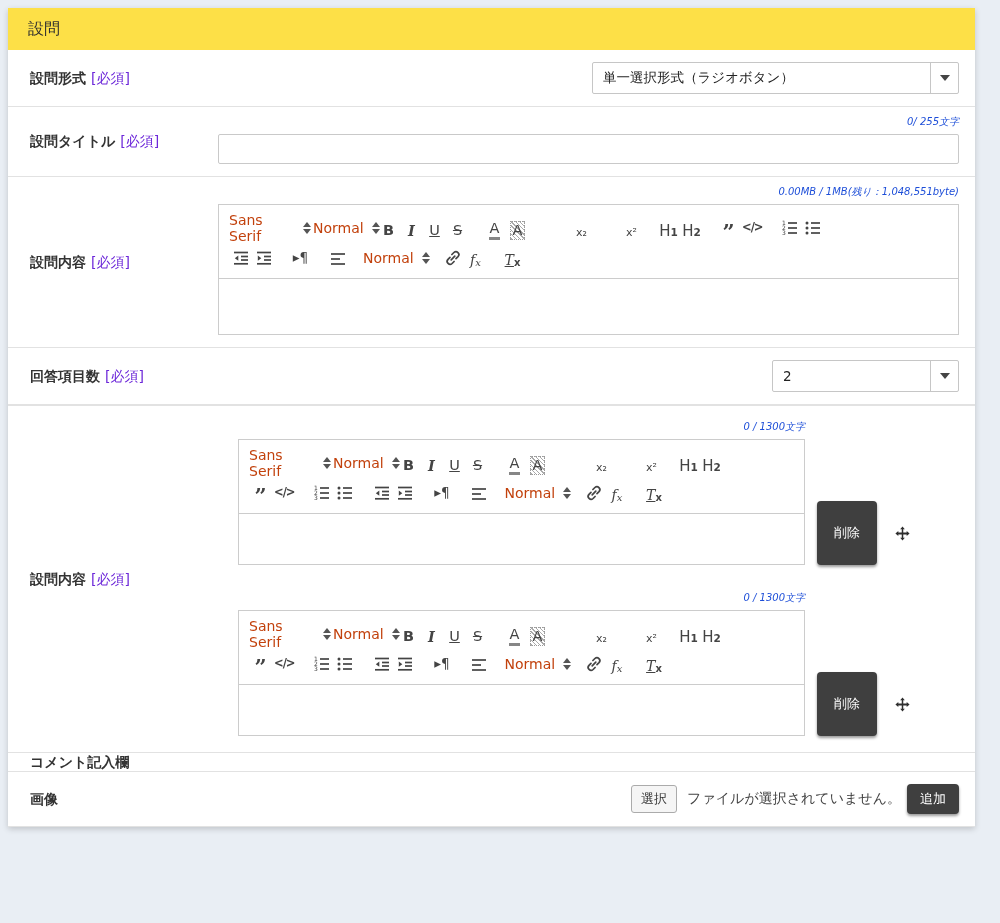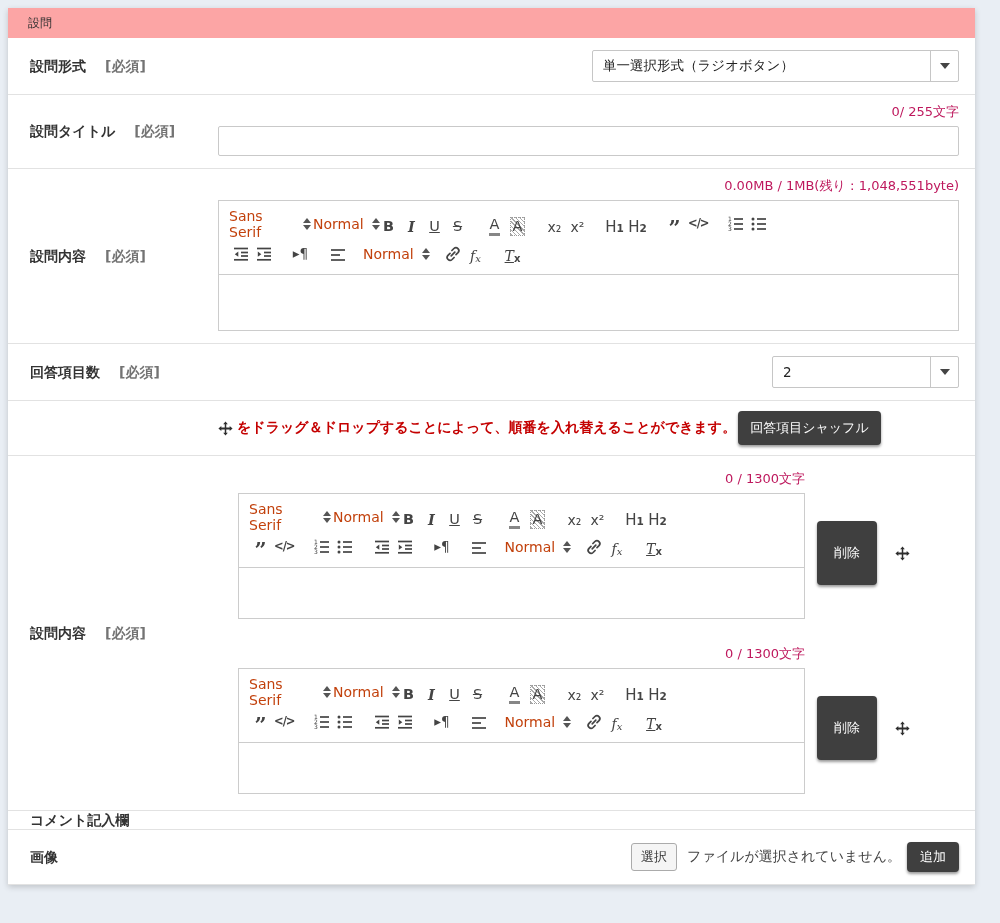--- a/index.html
+++ b/index.html
@@ -7,30 +7,30 @@
   body {
     background:#e9eef4;
     font-family:"DejaVu Sans","Liberation Sans",sans-serif;
     color:#333; overflow:hidden; position:relative;
   }
   .panel {
     position:absolute; left:8px; top:8px; width:967px;
     background:#fff; box-shadow:0 2px 6px rgba(0,0,0,.18);
   }
   .panel-header {
-    height:30px; background:#fca5a5; display:flex; align-items:center;
-    padding-left:20px; font-size:12px; color:#2f2f2f;
+    height:42px; background:#fde047; display:flex; align-items:center;
+    padding-left:20px; font-size:16px; color:#2f2f2f;
   }
   .form-row { display:flex; border-bottom:1px solid #e2e2e2; }
   .row-label {
     width:210px; flex-shrink:0; padding-left:22px;
     display:flex; align-items:center; font-size:14px; font-weight:bold; color:#333;
     line-height:1.3;
   }
-  .req { color:#737373; margin-left:19px; font-weight:bold; }
+  .req { color:#6d28d9; margin-left:5px; font-weight:normal; }
   .row-control { flex:1; padding:12px 16px 12px 0; }
   .v-center { display:flex; align-items:center;justify-content:flex-end; }
 
   
   .select {
     display:flex; align-items:stretch; height:32px; background:#fff;
     border:1px solid #c6c6c6; border-radius:2px; cursor:pointer;
   }
   .select-value { flex:1; display:flex; align-items:center; padding:0 10px; font-size:13.5px; color:#222; white-space:nowrap; }
   .select-arrow { width:28px; border-left:1px solid #c6c6c6; display:flex; align-items:center; justify-content:center; }
@@ -39,21 +39,21 @@
   .w-count  { width:187px; }
 
   
   .checkbox {
     width:18px; height:18px; border:1px solid #d6d6d6; border-radius:2px;
     background:#fdfdfd; display:inline-block; flex-shrink:0; cursor:pointer;
   }
   .cb-label { margin-left:12px; font-size:14px; color:#444; }
 
   
-  .counter { text-align:right; font-size:13px; color:#be185d; margin-bottom:5px; }
+  .counter { text-align:right; font-size:10px; color:#1d4ed8; margin-bottom:5px;font-style:italic; }
 
   .text-input {
     width:100%; height:30px; border:1px solid #c9c9c9; border-radius:2px;
     font-size:14px; padding:0 8px; font-family:inherit;
   }
 
   
   .editor { border:1px solid #ccc; background:#fff; }
   .editor-toolbar { padding:7px 10px; border-bottom:1px solid #ccc; color:#444; }
   .tb-row { display:flex; align-items:center; min-height:27px; }
@@ -70,21 +70,21 @@
   .updown .up { border-bottom:5px solid #555; margin-bottom:2px; }
   .updown .down { border-top:5px solid #555; }
   .w-font { width:82px; } .w-head { width:62px; } .w-size { width:64px; }
 
   .i-bold { font-weight:bold; }
   .i-italic { font-style:italic; font-family:"DejaVu Serif","Liberation Serif",serif; font-weight:bold; }
   .i-underline { text-decoration:underline; }
   .i-strike { text-decoration:line-through; }
   .i-color span { border-bottom:3px solid #868686; padding:0 1px 0px 1px; line-height:1.1; }
   .i-bg span { background:repeating-linear-gradient(45deg,#aaa 0 1px,#fff 1px 3px); border:1px dotted #999; padding:0 2px; line-height:1.15; }
-  .i-sub, .i-sup { font-size:14px; }
+  .i-sub, .i-sup { font-size:11px;margin-left:27px; }
   .i-h span { font-size:15px; } .i-h small { font-size:10.5px; font-weight:bold; padding-bottom:1px; }
   .i-quote { font-family:"DejaVu Serif","Liberation Serif",serif; font-weight:bold; font-size:21px; align-items:center; padding-top:7px; }
   .i-code { font-size:11.5px; font-weight:bold; letter-spacing:-1px; align-items:center; }
   .i-dir { font-size:13.5px; align-items:center; }
   .i-fx i { font-family:"DejaVu Serif","Liberation Serif",serif; font-style:italic; font-size:14px; }
   .i-fx sub { font-family:"DejaVu Serif","Liberation Serif",serif; font-style:italic; font-size:10px; }
   .i-clean i { font-family:"DejaVu Serif","Liberation Serif",serif; font-style:italic; text-decoration:underline; font-size:14px; }
   .i-clean sub { font-size:10px; font-weight:bold; }
   .tb-svg { display:flex; align-items:center; }
   .tb-svg svg { display:block; }
@@ -97,21 +97,21 @@
     font-size:13px; padding:8px 12px; cursor:pointer; font-family:inherit;
     box-shadow:0 2px 3px rgba(0,0,0,.4); white-space:nowrap;
   }
   .btn-delete { padding:23px 17px; }
   .btn-add { padding:6px 13px; margin-left:6px; }
 
   
   .instruction-row .row-control { display:flex; align-items:center; padding-top:10px; padding-bottom:10px; }
   .instruction-text { color:#c40000; font-weight:bold; font-size:14px; margin:0 2px 0 4px; }
   .answer-items-col { padding-top:14px; padding-bottom:16px; }
-  .answer-item { display:flex; align-items:flex-start; }
+  .answer-item { display:flex; align-items:flex-end; }
   .answer-item + .answer-item { margin-top:26px; }
   .item-editor-col { width:567px; margin-left:20px; }
   .item-side { display:flex; align-items:center; margin-left:12px; margin-top:51px; }
   .move-handle { margin-left:18px; cursor:move; display:flex; }
 
   
   .btn-file {
     border:1px solid #ababab; background:#f5f5f5; color:#333; border-radius:3px;
     font-size:13px; padding:4px 9px; cursor:pointer; font-family:inherit;
   }
@@ -325,29 +325,20 @@
     <div class="row-control v-center">
       <div class="select w-count">
         <span class="select-value">2</span>
         <span class="select-arrow"></span>
       </div>
     </div>
   </div>
 
   <div class="form-row instruction-row">
     <div class="row-label"></div>
-    <div class="row-control">
-
-  <svg width="15" height="15" viewBox="0 0 18 18">
-    <path fill="#2e2e2e" d="M9 0.5 L11.8 3.8 H9.9 V7.9 H14 V6 L17.5 9 L14 12 V10.1 H9.9 V14.2 H11.8 L9 17.5 L6.2 14.2 H8.1 V10.1 H4 V12 L0.5 9 L4 6 V7.9 H8.1 V3.8 H6.2 Z"></path>
-  </svg>
-
-      <span class="instruction-text">をドラッグ＆ドロップすることによって、順番を入れ替えることができます。</span>
-      <button class="btn-dark">回答項目シャッフル</button>
-    </div>
   </div>
 
   <div class="form-row">
     <div class="row-label">
       <span>設問内容</span>
       <span class="req">[必須]</span>
     </div>
     <div class="row-control answer-items-col">
 
       <div class="answer-item">

